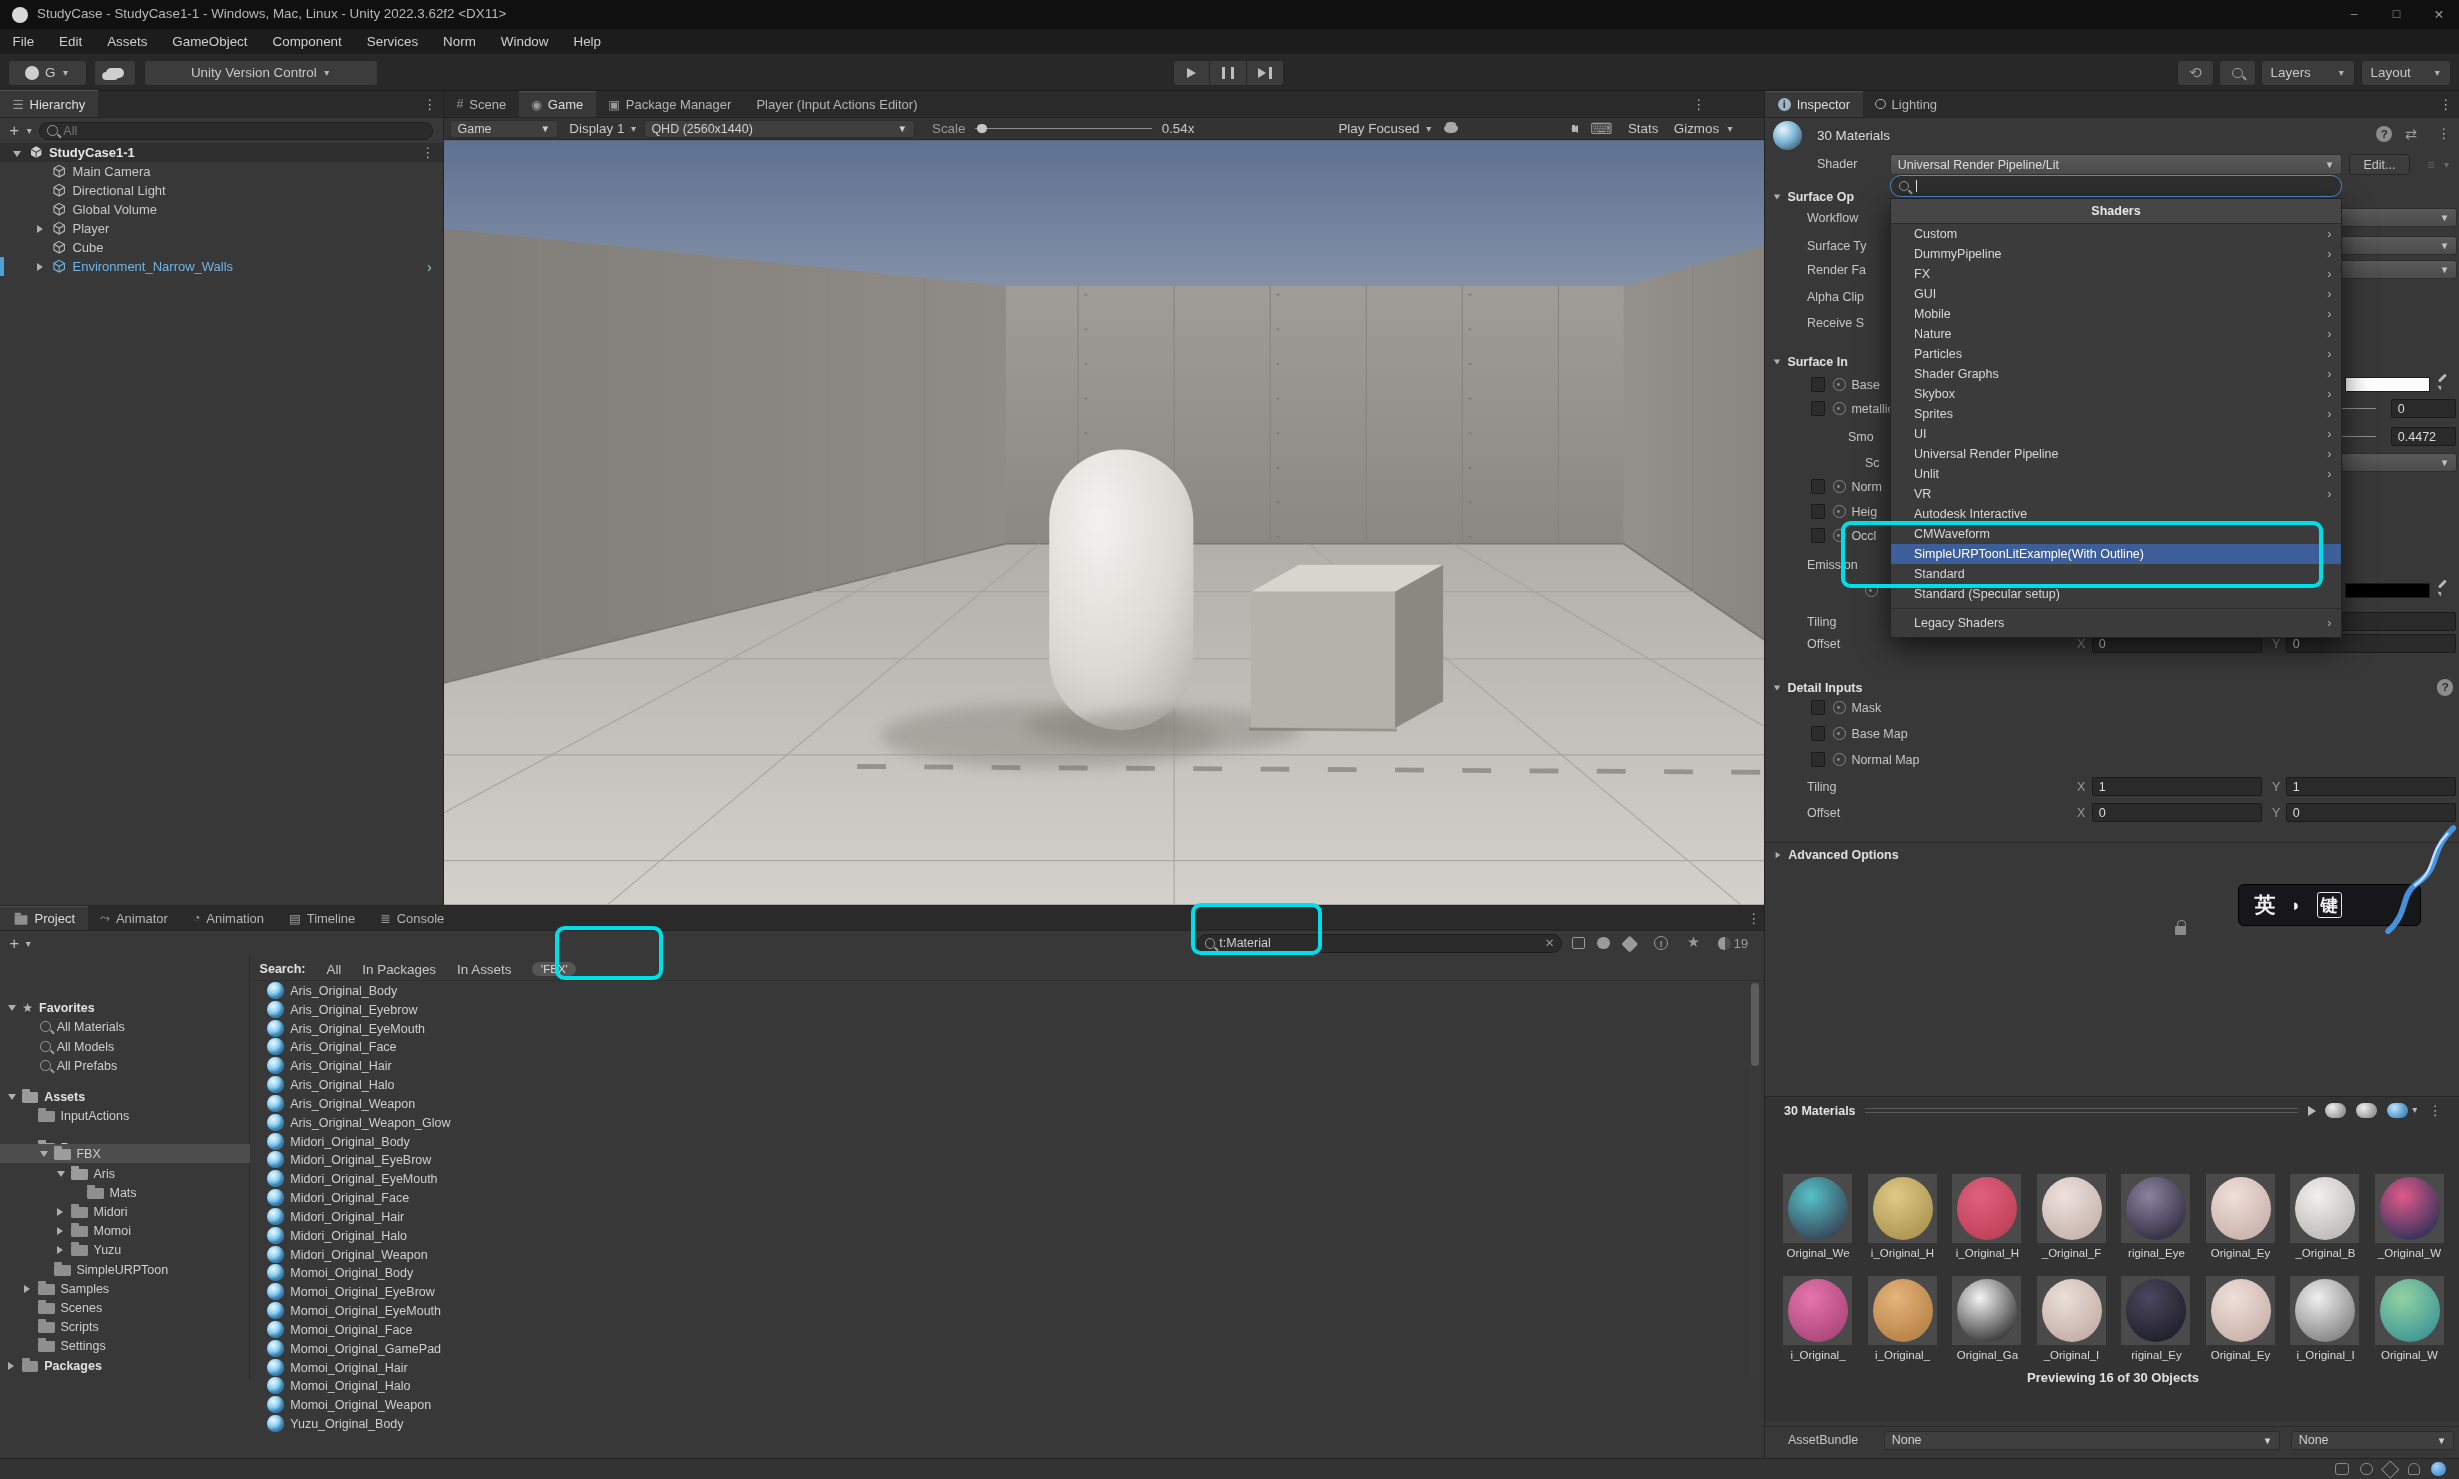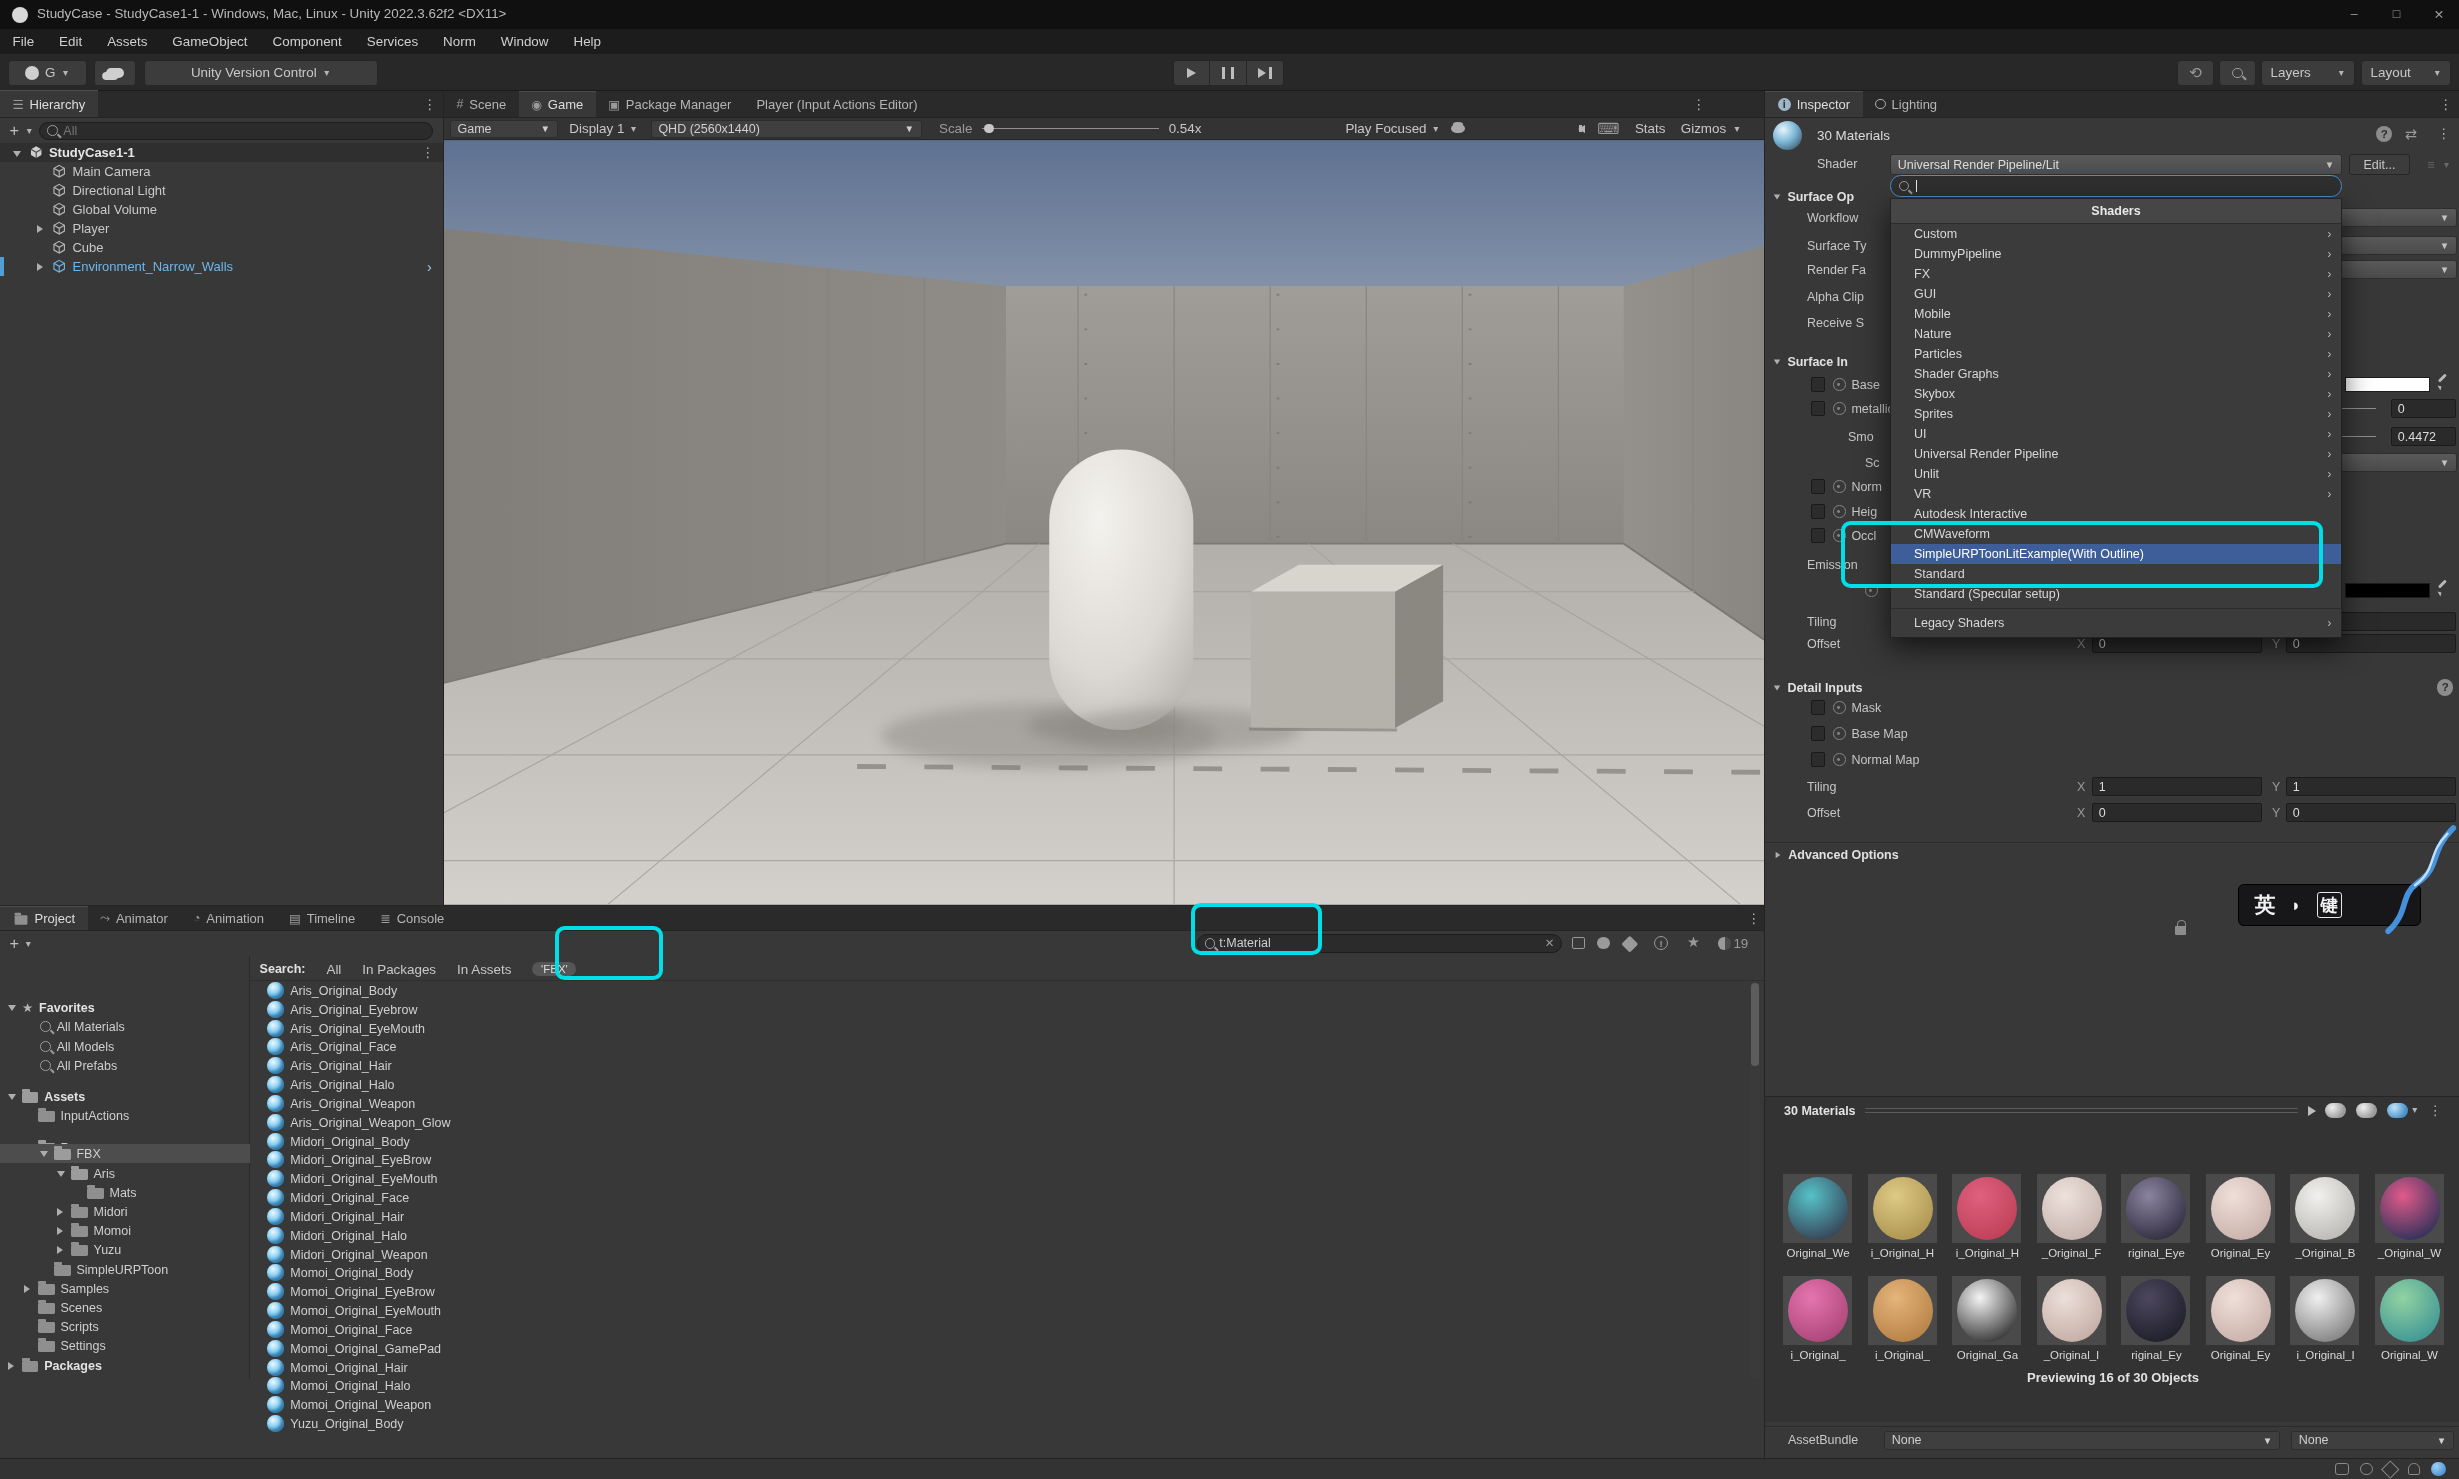--- a/index.html
+++ b/index.html
@@ -293,21 +293,21 @@
   </div>
   <div id="gametoolbar">
     <div class="flatdd" style="margin-left:5.8px;width:108px;height:18px;">
       <span>Game</span>
         <span class="caret" style="margin-left:auto;font-size:9.6px;">▼</span>
     </div>
     <div class="row" style="margin-left:11.5px;gap:4.8px;">
       <span>Display 1</span>
         <span class="caret-down">▼</span>
     </div>
-    <div class="flatdd" style="margin-left:13px;width:271px;height:18px;gap:9px;">
+    <div class="flatdd" style="margin-left:6px;width:271px;height:18px;gap:9px;">
       <span>QHD (2560x1440)</span>
         <span class="caret" style="margin-left:auto;font-size:9.6px;">▼</span>
     </div>
     <span style="margin-left:17.3px;" class="dim">Scale</span>
     <div class="slider-track" style="width:177px;margin-left:9.6px;">
       <span class="slider-knob" style="left:1.9px;"></span>
     </div>
     <span style="margin-left:9.6px;">0.54x</span>
     <div class="row" style="margin-left:144px;gap:4.8px;">
       <span>Play Focused</span>

